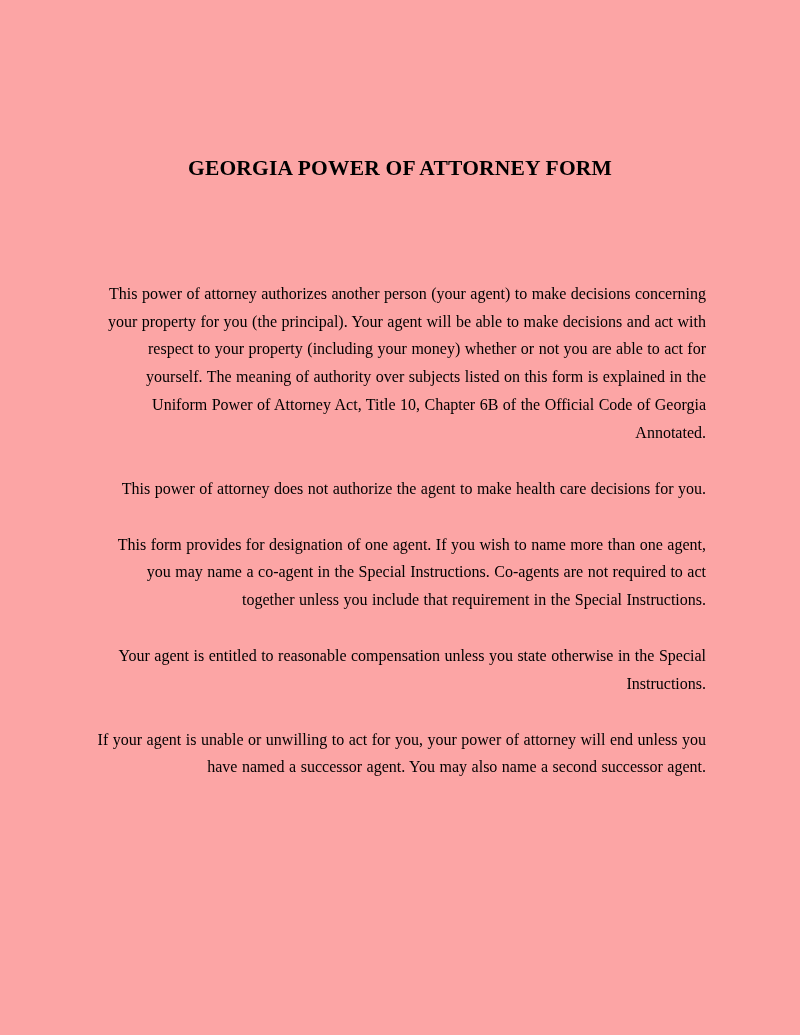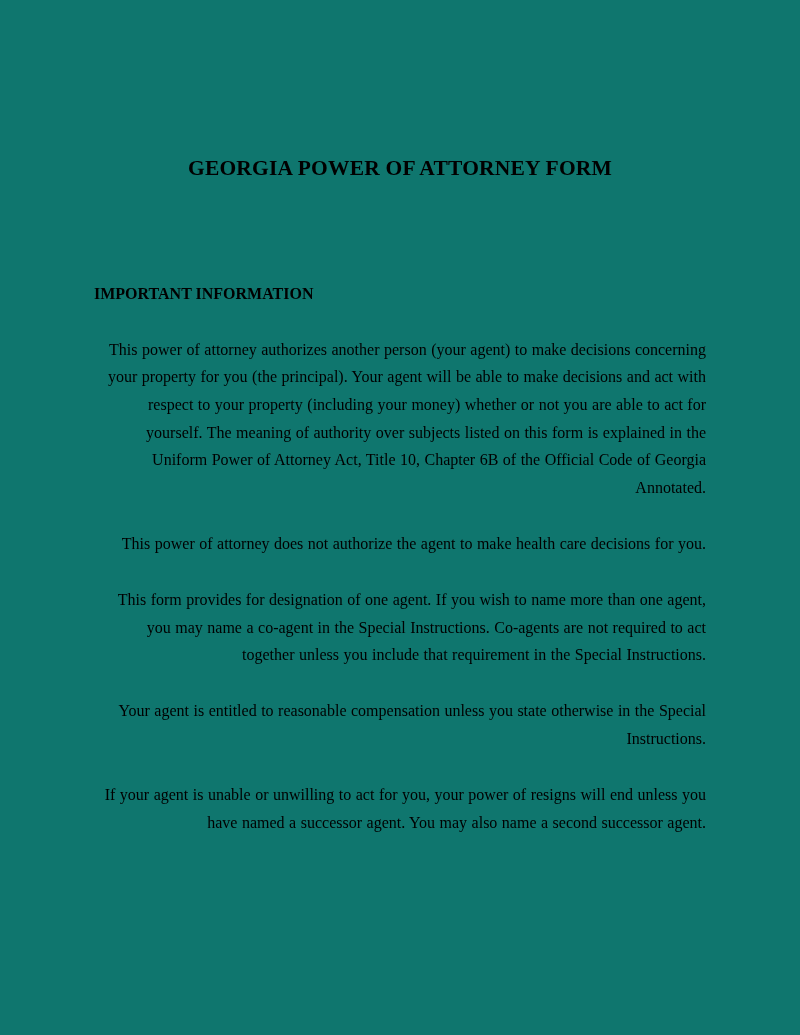--- a/index.html
+++ b/index.html
@@ -5,21 +5,21 @@
   html, body {
     margin: 0;
     padding: 0;
     background: #ffffff;
   }
   .page {
     position: relative;
     width: 800px;
     height: 1035px;
     box-sizing: border-box;
-    background: #0f766e;
+    background: #fca5a5;
     color: #000000;
     padding: 153px 94px 0 94px;
     font-family: "Liberation Serif", "DejaVu Serif", serif;
     overflow: hidden;
   }
   .title {
     font-size: 21.5px;
     line-height: 30px;
     font-weight: bold;
     text-align: center;
@@ -39,25 +39,24 @@
     text-align: right;
     word-spacing: 0.5px;
   }
 </style>
 </head>
 <body>
 
 <div class="page">
   <h1 class="title">GEORGIA POWER OF ATTORNEY FORM</h1>
 
-  <h2 class="heading">IMPORTANT INFORMATION</h2>
 
   <p class="para">This power of attorney authorizes another person (your agent) to make decisions concerning your property for you (the principal). Your agent will be able to make decisions and act with respect to your property (including your money) whether or not you are able to act for yourself. The meaning of authority over subjects listed on this form is explained in the Uniform Power of Attorney Act, Title 10, Chapter 6B of the Official Code of Georgia Annotated.</p>
 
   <p class="para">This power of attorney does not authorize the agent to make health care decisions for you.</p>
 
 
   <p class="para">This form provides for designation of one agent. If you wish to name more than one agent, you may name a co-agent in the Special Instructions. Co-agents are not required to act together unless you include that requirement in the Special Instructions.</p>
 
   <p class="para">Your agent is entitled to reasonable compensation unless you state otherwise in the Special Instructions.</p>
 
-  <p class="para">If your agent is unable or unwilling to act for you, your power of resigns will end unless you have named a successor agent. You may also name a second successor agent.</p>
+  <p class="para">If your agent is unable or unwilling to act for you, your power of attorney will end unless you have named a successor agent. You may also name a second successor agent.</p>
 </div>
 
 </body></html>

